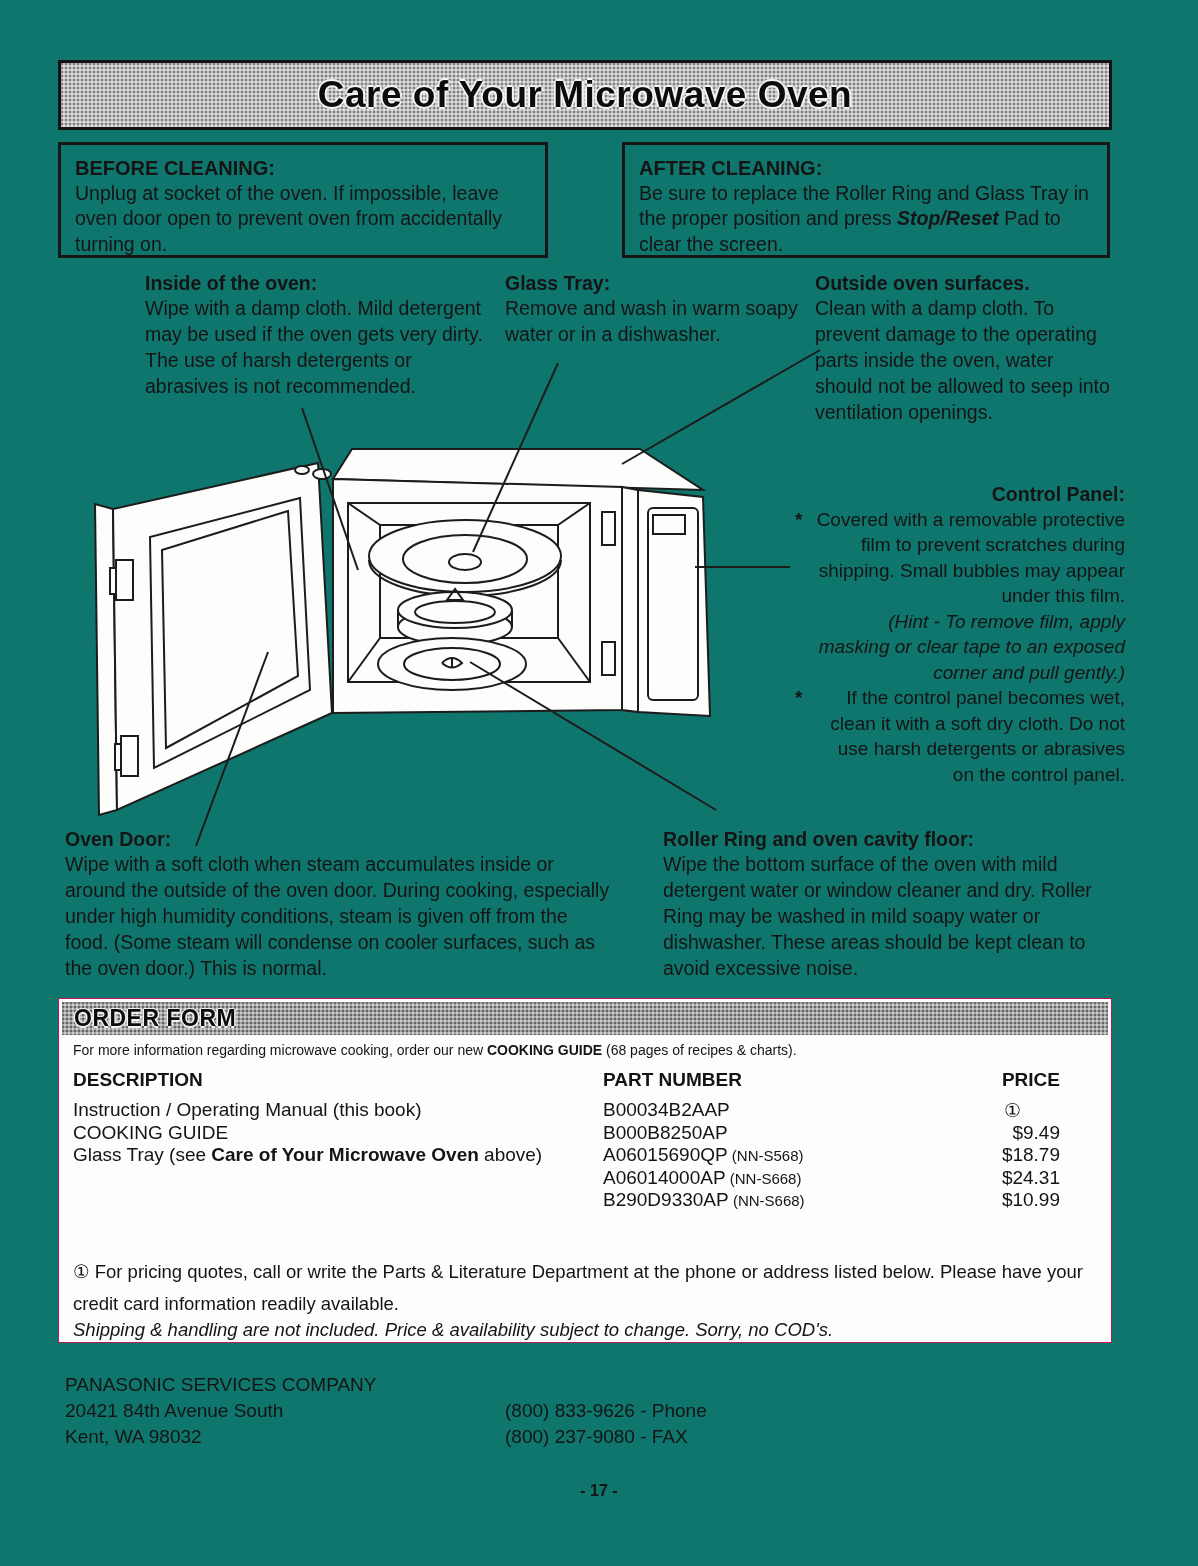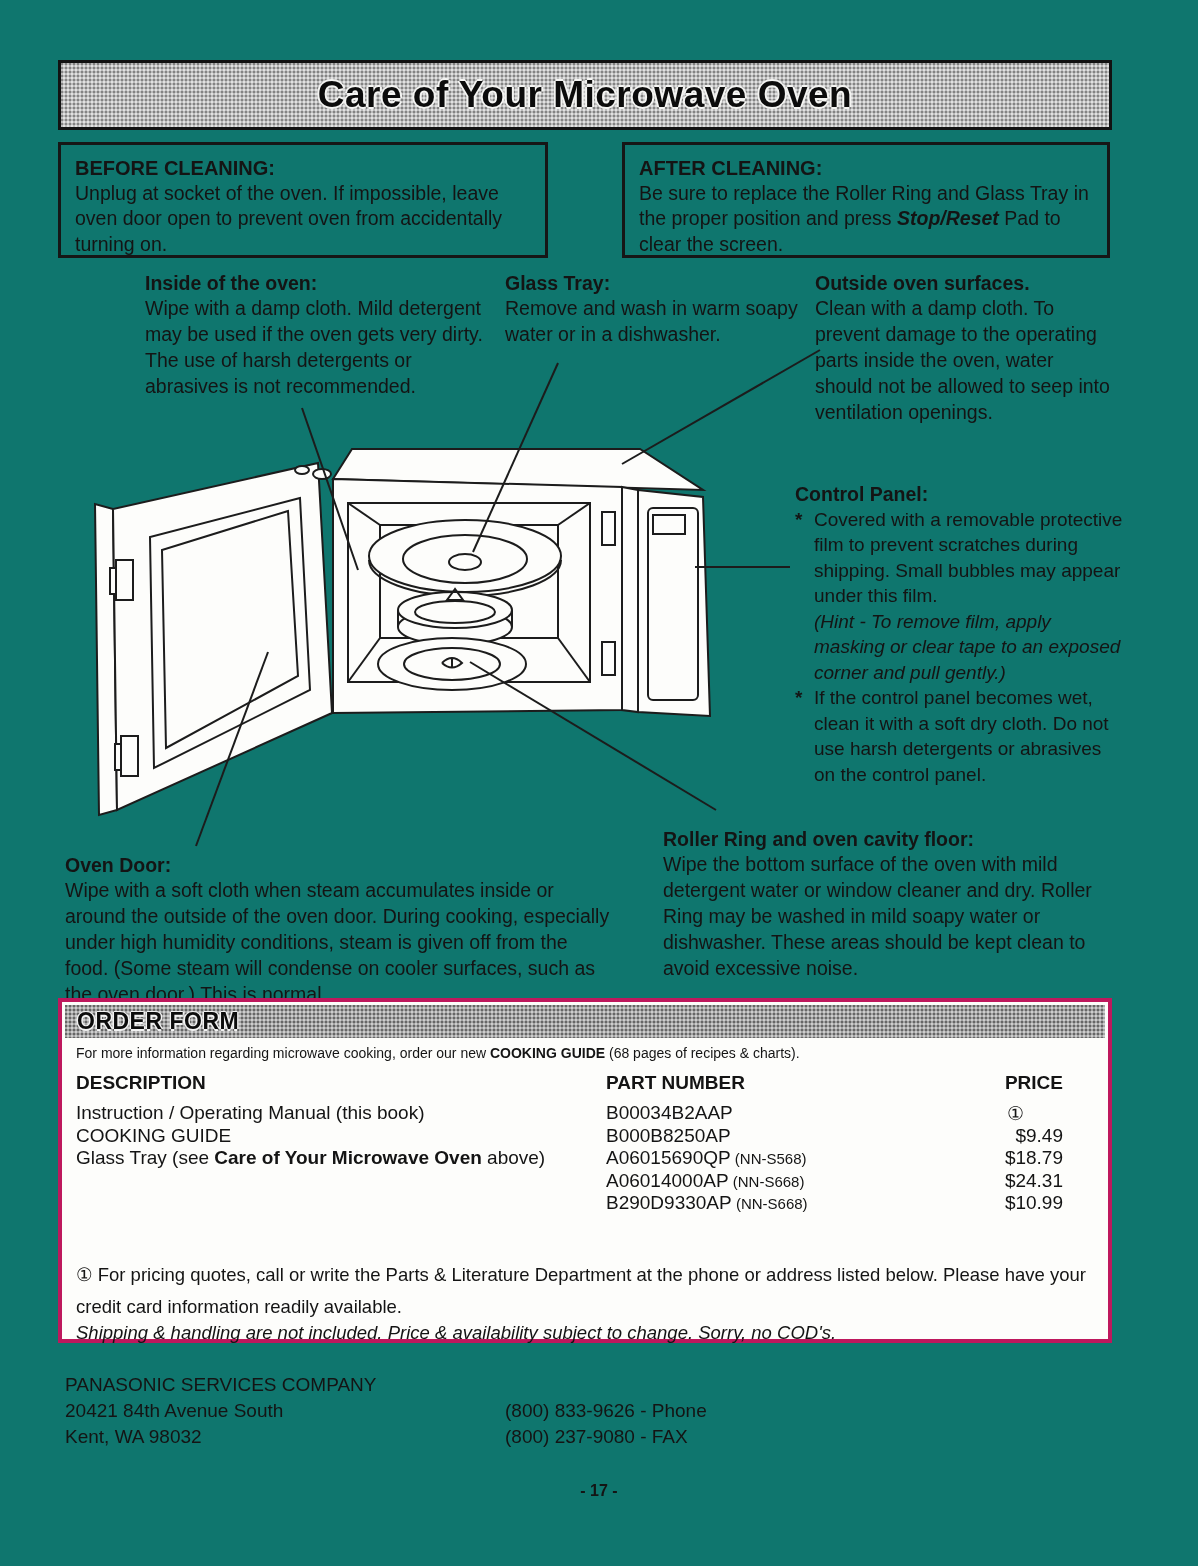--- a/index.html
+++ b/index.html
@@ -39,21 +39,21 @@
   }
   .clean-box .bh{font-weight:bold; font-size:20px;}
   .note .bh{font-weight:bold; font-size:19.5px; margin-bottom:1px;}
   .note .bt{font-size:19.5px; line-height:1.33;}
   .bi{font-weight:bold; font-style:italic;}
   .bullet{position:relative; padding-left:19px; font-size:19px; line-height:1.34;}
   .bullet .star{position:absolute; left:0; top:0; font-weight:bold;}
   .hint{font-style:italic;}
   .of-box{
     left:58px; top:998px; width:1054px; height:345px;
-    border:4px solid #be185d; box-sizing:border-box; background:#fdfdfb;
+    border:1px solid #be185d; box-sizing:border-box; background:#fdfdfb;
   }
   .of-banner{
     position:absolute; left:3px; top:3px; right:3px; height:33px;
     display:flex; align-items:center;
   }
   .of-banner .t{
     font-size:23px; font-weight:bold; padding-left:12px; color:#0c0c0c;
     text-shadow:1.5px 0 0 #f2f2f2, -1.5px 0 0 #f2f2f2, 0 1.5px 0 #f2f2f2, 0 -1.5px 0 #f2f2f2;
     letter-spacing:0.5px;
   }
@@ -162,34 +162,34 @@
     <g>
       <line class="ln" x1="242" y1="63" x2="298" y2="225"></line>
       <line class="ln" x1="498" y1="18" x2="413" y2="207"></line>
       <line class="ln" x1="760" y1="5" x2="562" y2="119"></line>
       <line class="ln" x1="635" y1="222" x2="730" y2="222"></line>
       <line class="ln" x1="136" y1="501" x2="208" y2="307"></line>
       <line class="ln" x1="410" y1="317" x2="656" y2="465"></line>
     </g>
   </svg>
 
-  <div class="abs note" style="left:795px; top:483px; width:330px;">
+  <div class="abs note" style="left:795px; top:483px; width:330px;text-align:right;">
     <div class="bh">Control Panel:</div>
     <div class="bullet">
       <span class="star">*</span>
       <span>Covered with a removable protective film to prevent scratches during shipping.  Small bubbles may appear under this film.</span>
       <div class="hint">(Hint - To remove film, apply masking or clear tape to an exposed corner and pull gently.)</div>
     </div>
     <div class="bullet">
       <span class="star">*</span>
       <span>If the control panel becomes wet, clean it with a soft dry cloth.  Do not use harsh detergents or abrasives on the control panel.</span>
     </div>
   </div>
 
-  <div class="abs note" style="left:65px; top:828px; width:545px;margin-top:26px;">
+  <div class="abs note" style="left:65px; top:828px; width:545px;">
     <div class="bh">Oven Door:</div>
     <div class="bt">Wipe with a soft cloth when steam accumulates inside or around the outside of the oven door. During cooking, especially under high humidity conditions, steam is given off from the food. (Some steam will condense on cooler surfaces, such as the oven door.) This is normal.</div>
   </div>
   <div class="abs note" style="left:663px; top:828px; width:460px;">
     <div class="bh">Roller Ring and oven cavity floor:</div>
     <div class="bt">Wipe the bottom surface of the oven with mild detergent water or window cleaner and dry. Roller Ring may be washed in mild soapy water or dishwasher. These areas should be kept clean to avoid excessive noise.</div>
   </div>
 
   <div class="abs of-box">
     <div class="of-banner halftone-dark">

